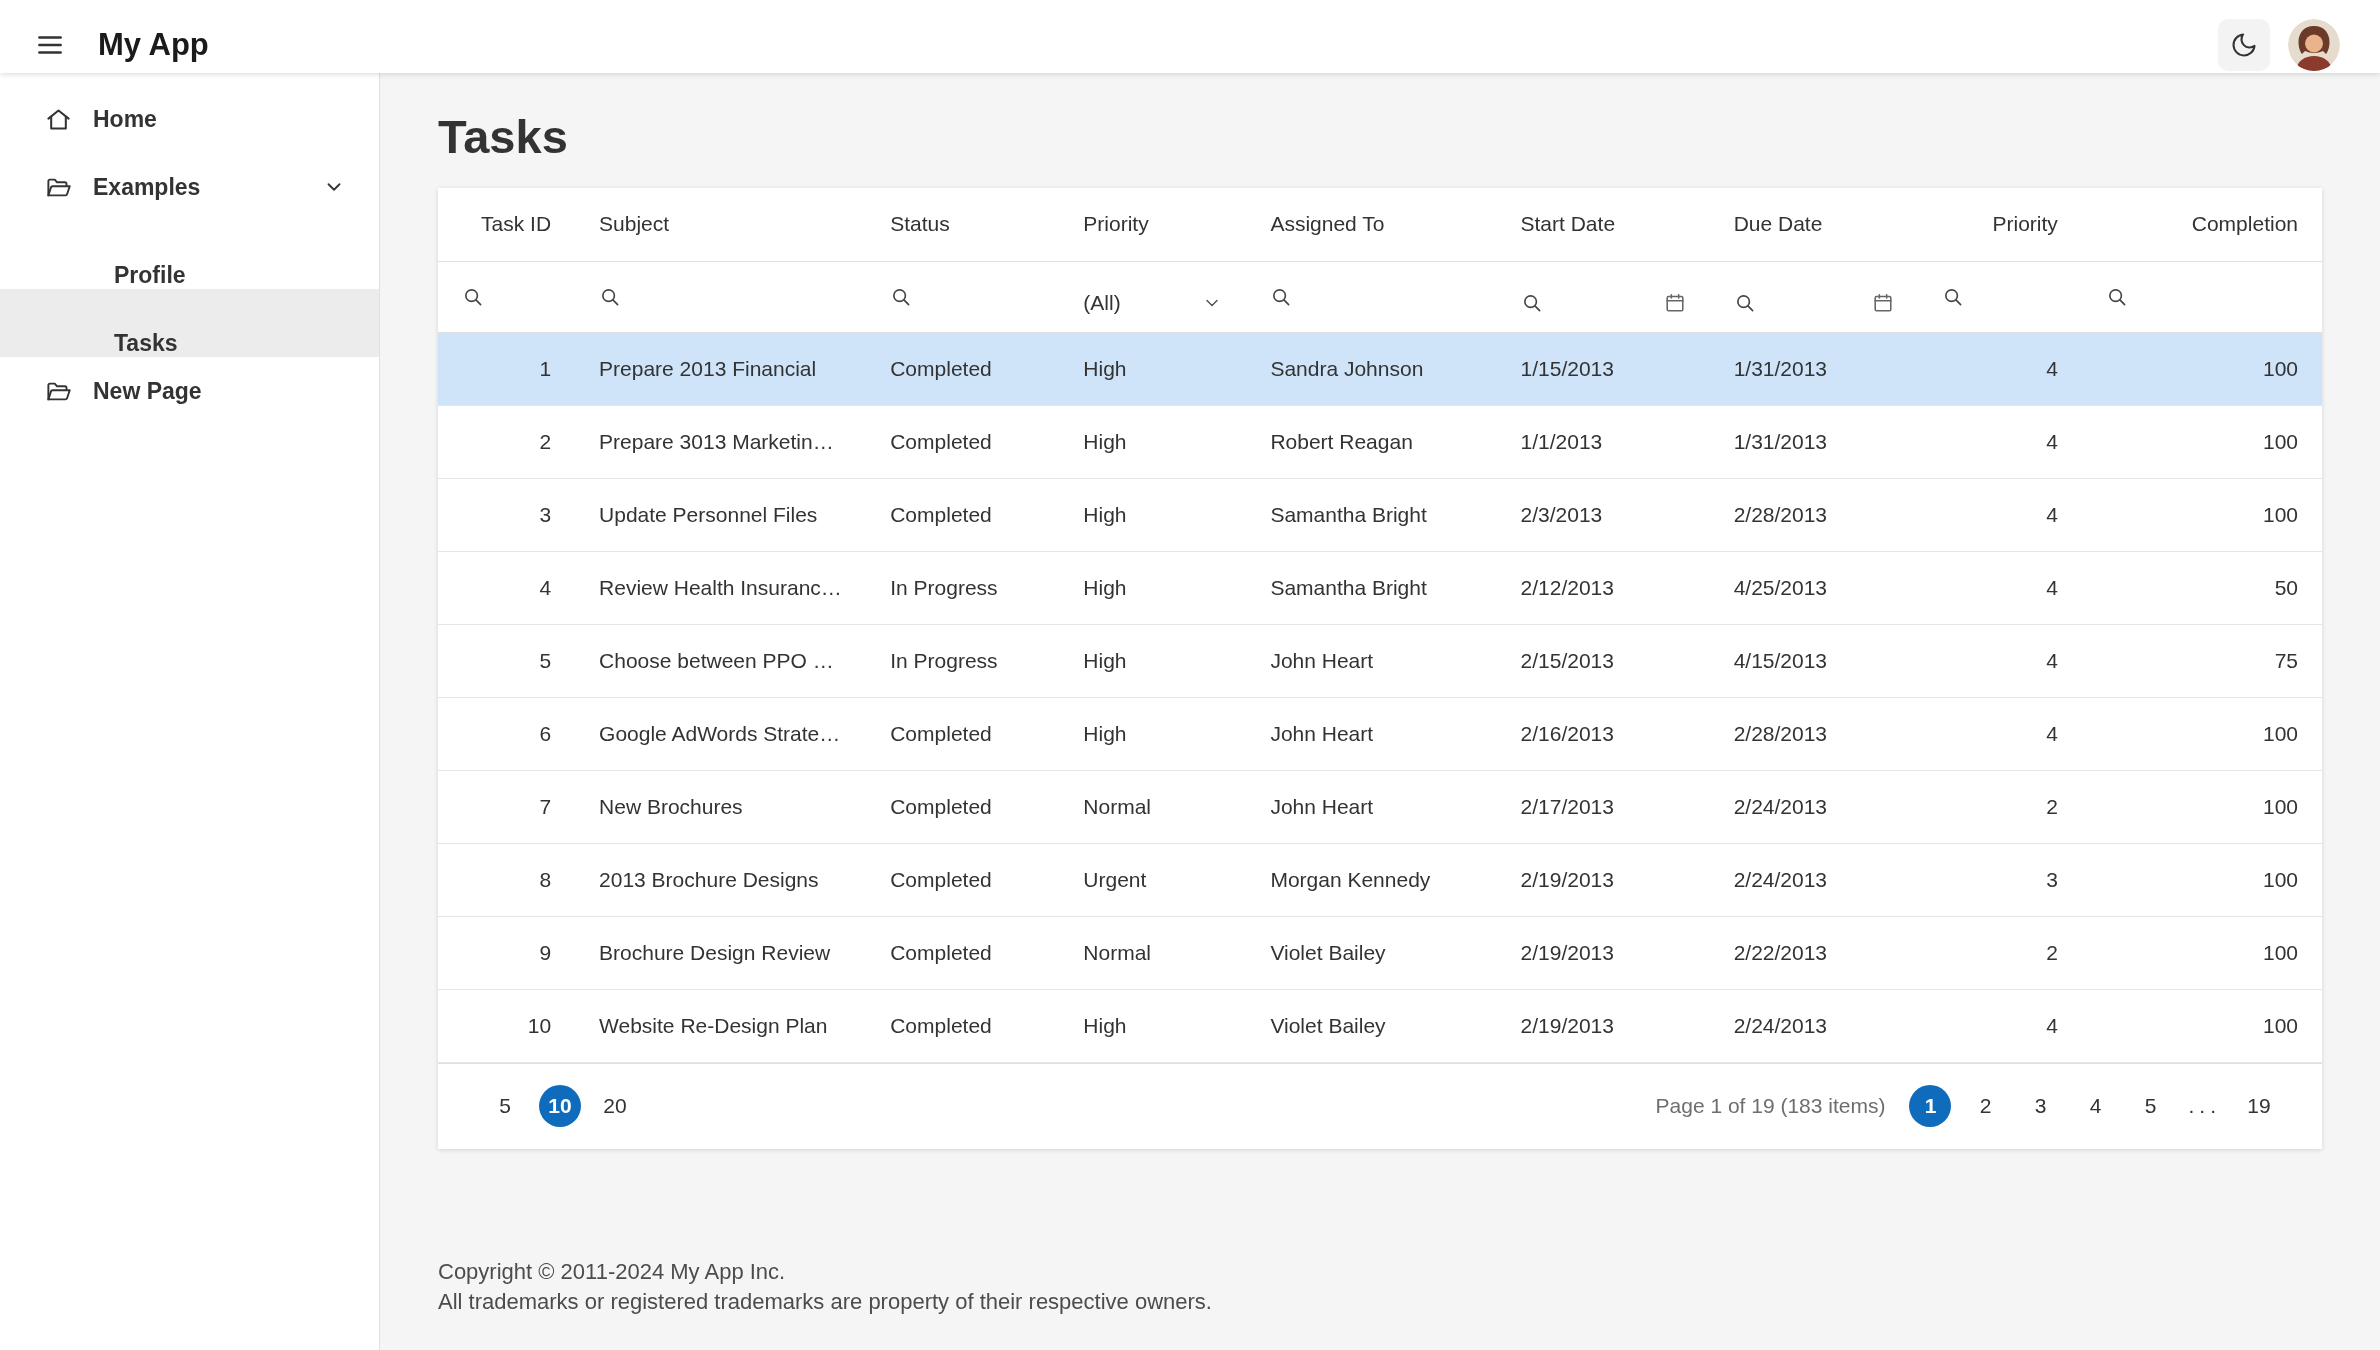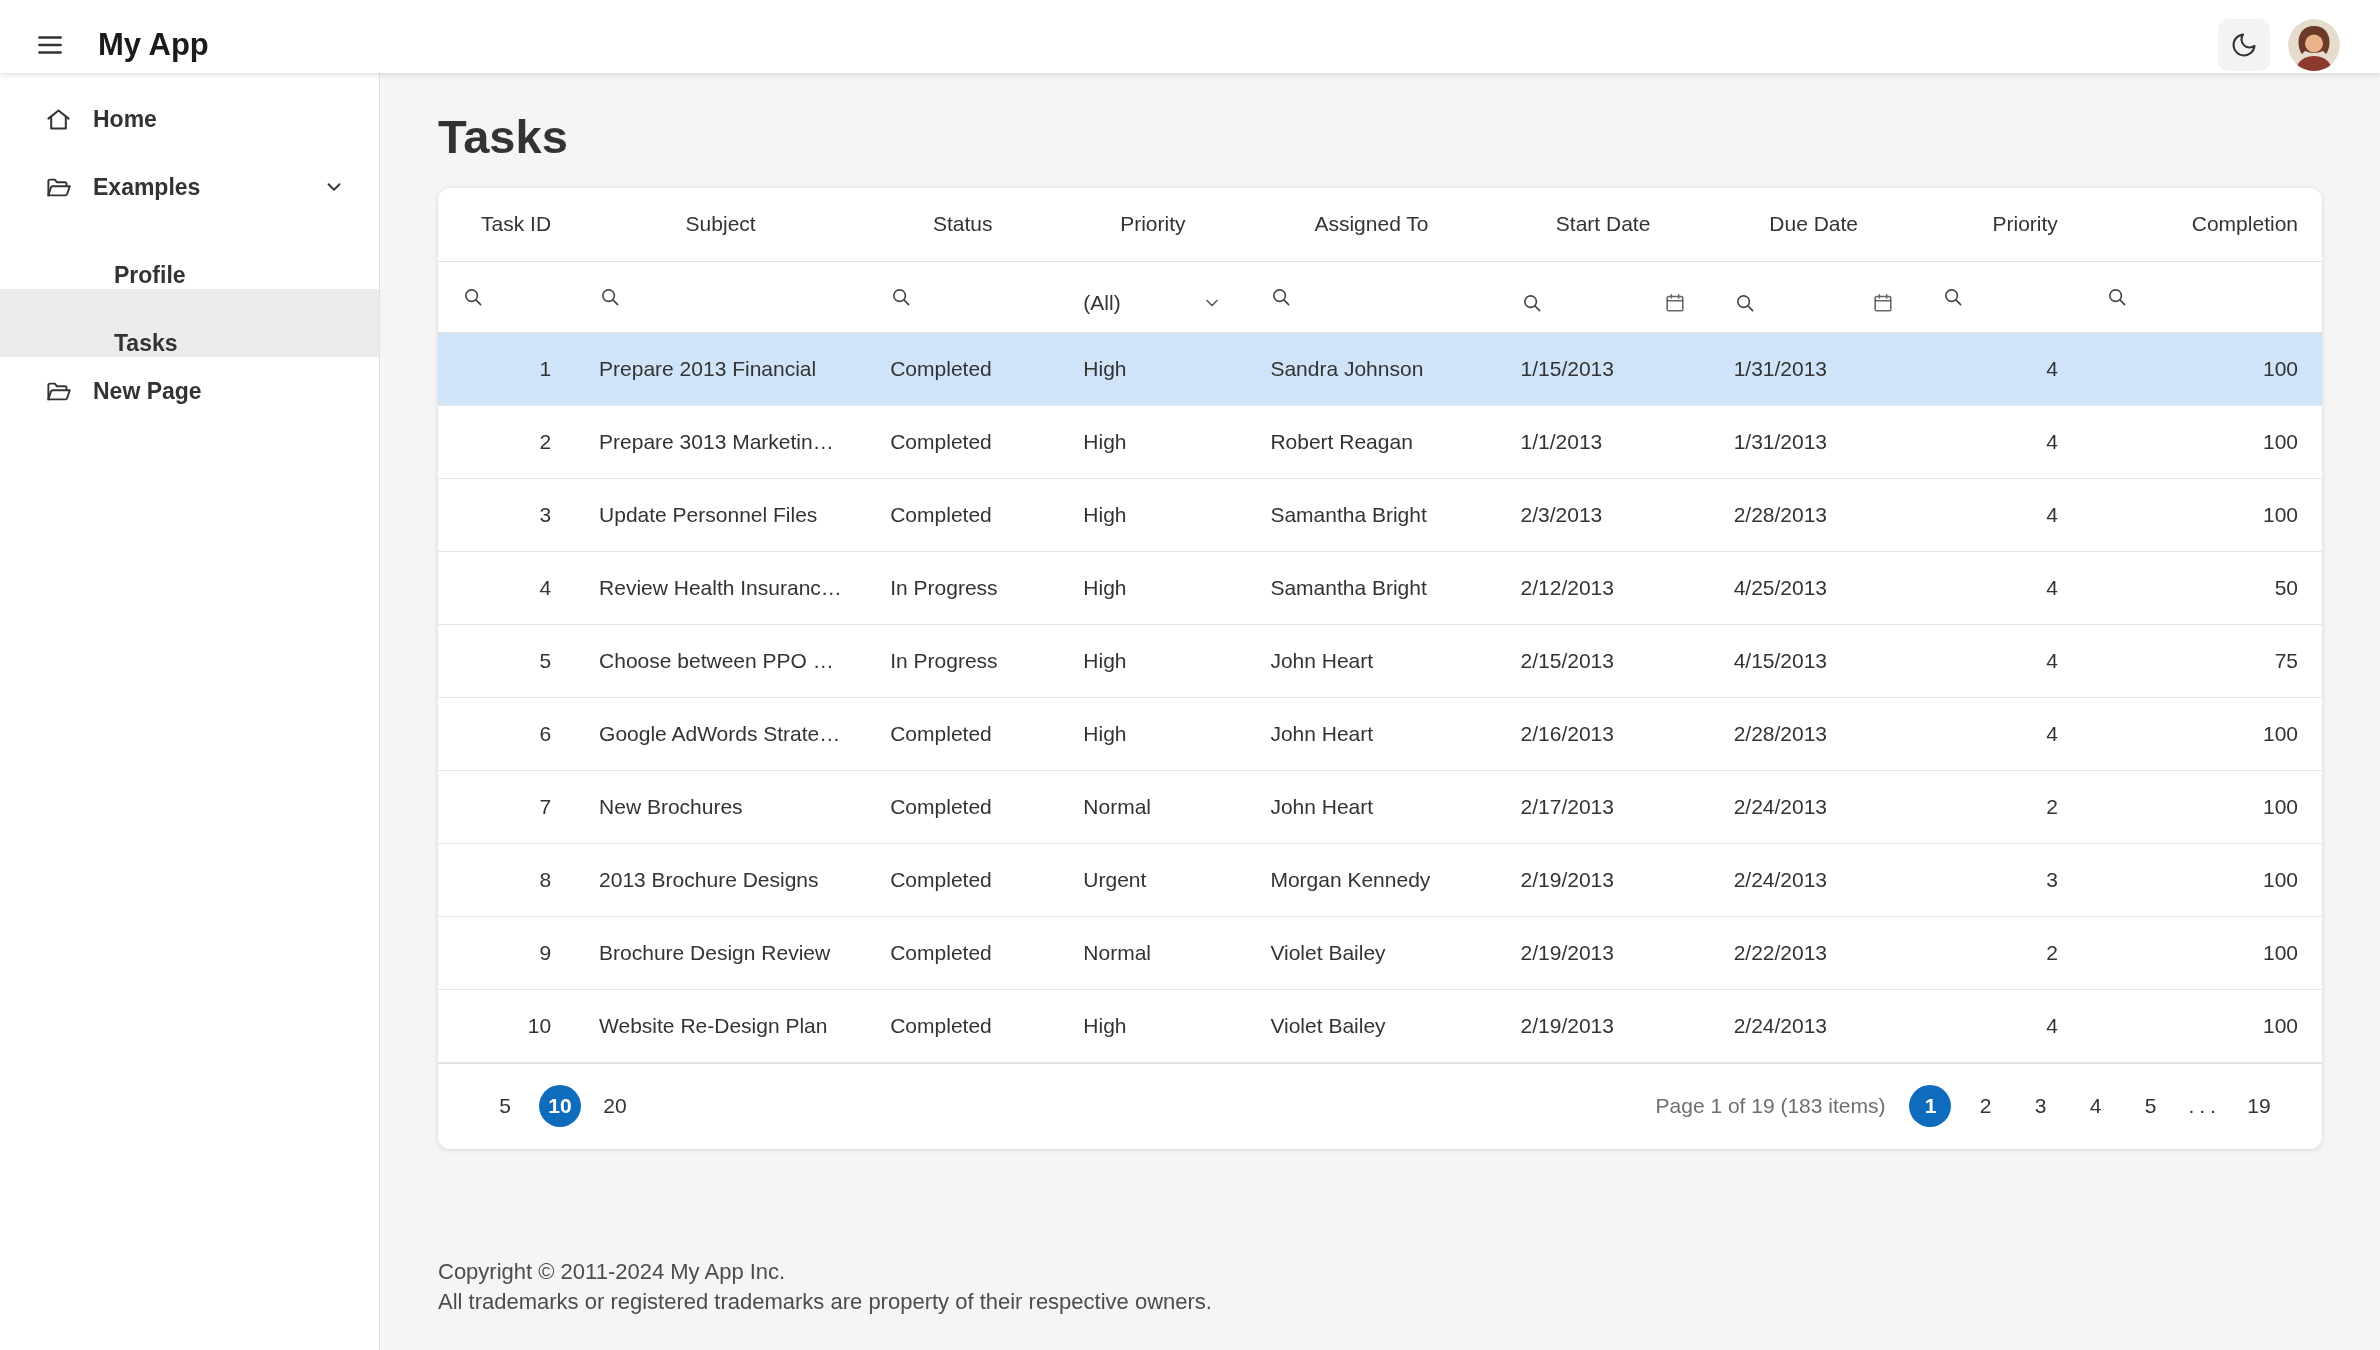--- a/index.html
+++ b/index.html
@@ -25,24 +25,24 @@
   .nav-item .nav-label { margin-left:21px; }
   .nav-item.top .nav-label { font-weight:700; }
   .nav-item.child { padding-left:93px; font-weight:700;align-items:flex-end; }
   .nav-item.selected { background:#ececec; }
   .nav-chevron { margin-left:auto; margin-right:34px; color:#333; display:flex; }
 
   
   .main { position:absolute; top:73px; left:380px; right:0; bottom:0; background:#f5f5f5; padding:0 58px; overflow:hidden; }
   .page-title { font-size:47px; font-weight:600; color:#333; margin:36px 0 24px; }
 
-  .card { background:#fff; border-radius:12px; box-shadow:0 1px 5px rgba(0,0,0,.13); overflow:hidden; }
+  .card { background:#fff; border-radius:0; box-shadow:0 1px 5px rgba(0,0,0,.13); overflow:hidden; }
 
   table { width:100%; border-collapse:collapse; table-layout:fixed; font-size:21px; color:#333; }
-  th { font-weight:400; text-align:center; height:73px; padding:0 24px; border-bottom:1px solid #e0e0e0;
+  th { font-weight:400; text-align:left; height:73px; padding:0 24px; border-bottom:1px solid #e0e0e0;
     white-space:nowrap; overflow:hidden; cursor:pointer; }
   th:nth-child(1), th:nth-child(8), th:nth-child(9) { text-align:right; }
   td { height:73px; padding:0 24px; white-space:nowrap; overflow:hidden; text-overflow:ellipsis; }
   tbody td { border-bottom:1px solid #e6e6e6; }
   td:nth-child(1), td:nth-child(8), td:nth-child(9) { text-align:right; }
   tr.data-row { cursor:pointer; }
   tr.data-row.selected { background:#cfe4f9; }
 
   .filter-row td { height:71px; border-bottom:1px solid #e0e0e0; text-align:left; cursor:text; }
   .f { display:flex; align-items:center; color:#444; }

